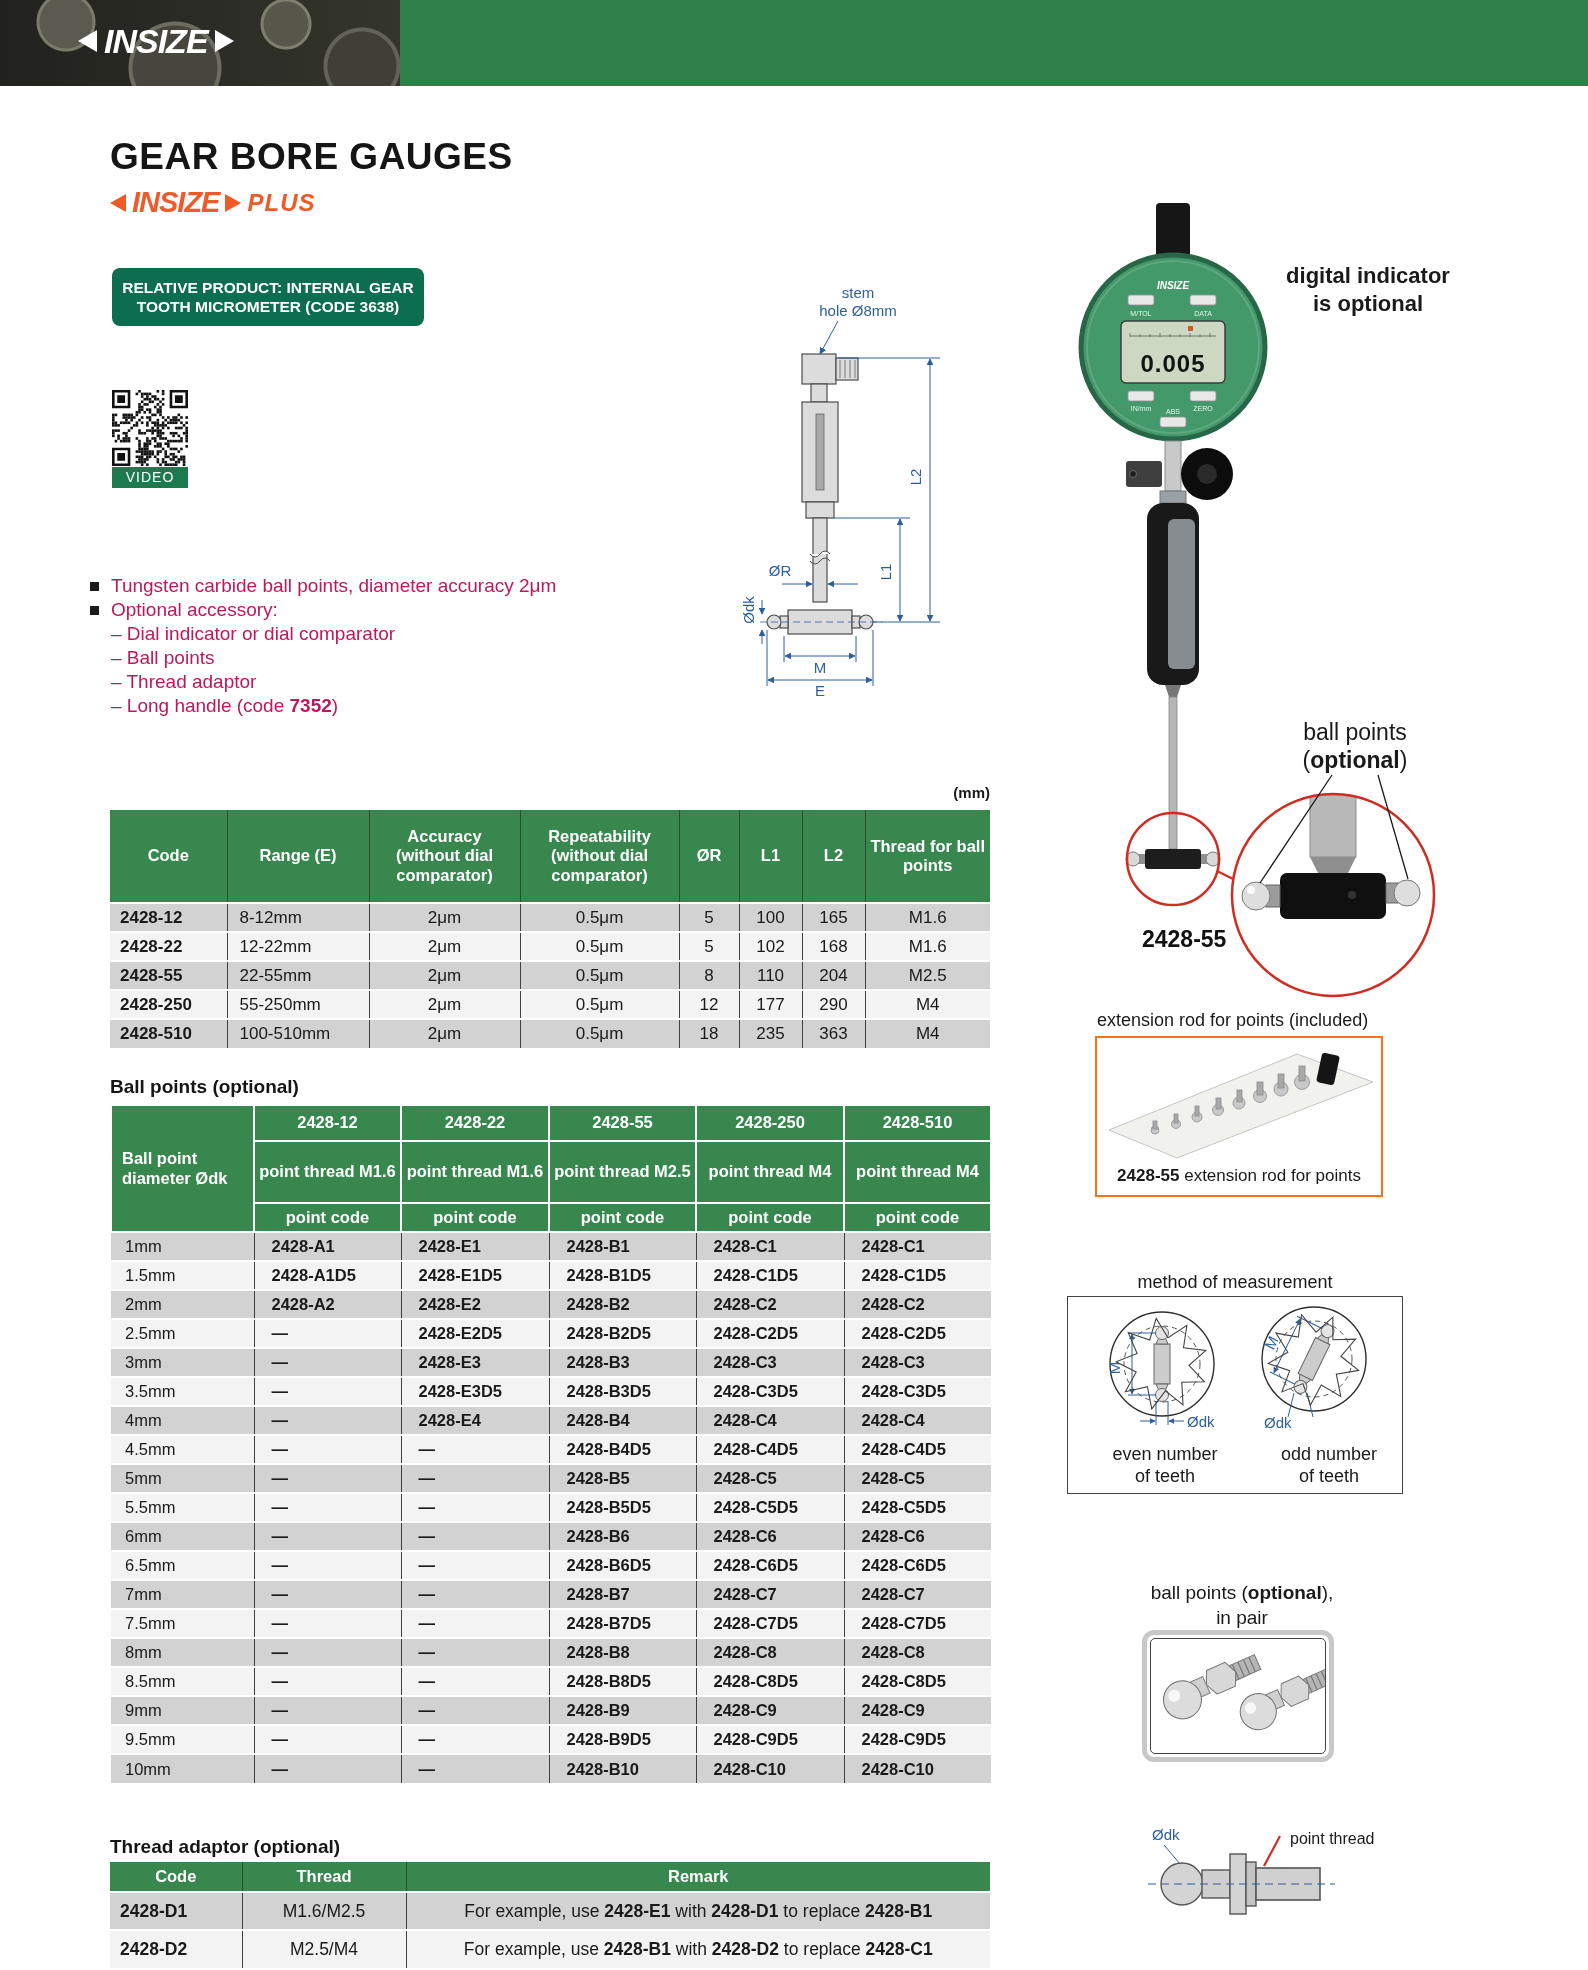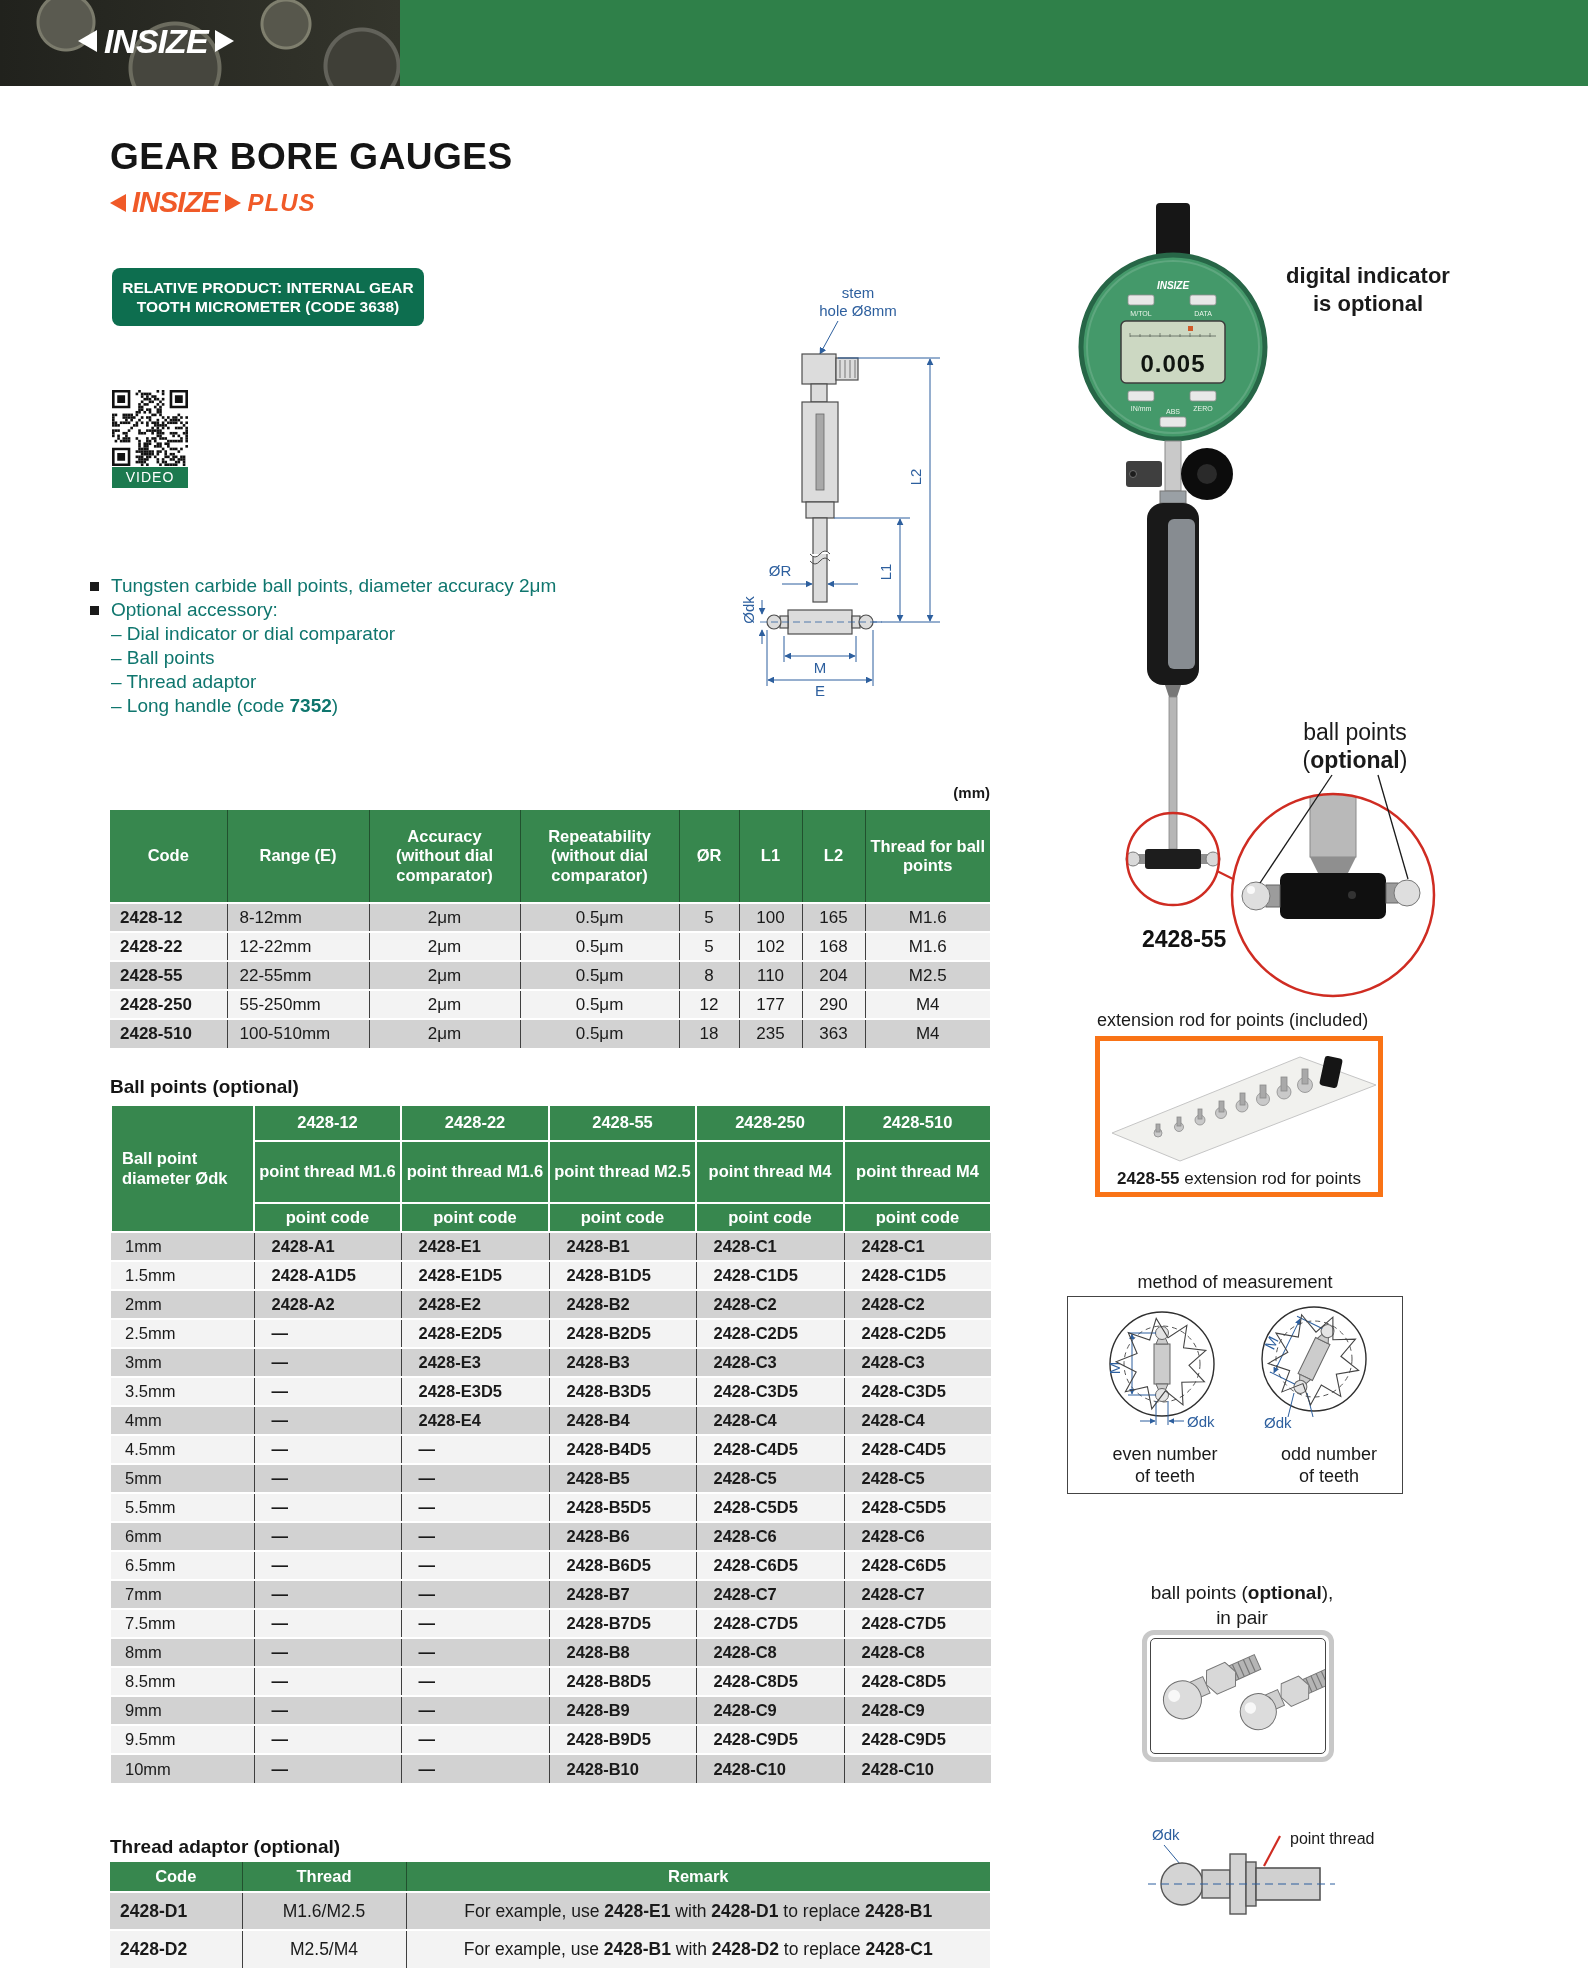--- a/index.html
+++ b/index.html
@@ -28,21 +28,21 @@
 .insize-plus .tri-r{border-top-width:9px;border-bottom-width:9px;border-left-width:16px}
 .plus-text{font-size:24px;font-weight:bold;font-style:italic;letter-spacing:1px;}
 
 .badge{position:absolute;left:112px;top:268px;width:312px;height:58px;background:#0d6e4f;border-radius:8px;
   color:#fff;font-weight:bold;font-size:15.5px;line-height:19px;text-align:center;padding-top:10px}
 .qr-wrap{position:absolute;left:112px;top:390px;width:76px}
 .qr-wrap svg{display:block;background:#fff}
 .video-bar{width:76px;height:21px;background:#1c7a4f;color:#fff;font-weight:normal;font-size:14px;
   text-align:center;line-height:21px;letter-spacing:1px;margin-top:1px}
 
-.features{position:absolute;left:90px;top:574px;width:600px;font-size:19px;line-height:24px;color:#0f766e}
+.features{position:absolute;left:90px;top:574px;width:600px;font-size:19px;line-height:24px;color:#be185d}
 .feat-row{display:flex;align-items:flex-start}
 .sq{width:9px;height:9px;background:#1a1a1a;margin:8px 12px 0 0;flex:none}
 .sub{padding-left:21px}
 
 table{border-collapse:collapse;table-layout:fixed;position:absolute}
 #main-table{left:110px;top:810px;width:880px}
 #main-table th{background:#37874e;color:#fff;font-weight:bold;font-size:16.5px;line-height:1.18;
   height:93px;vertical-align:middle;text-align:center;padding:2px 4px;border-left:1px solid rgba(0,0,0,.4)}
 #main-table th:first-child{border-left:none}
 #main-table td{font-size:17px;height:29px;text-align:center;vertical-align:middle;padding:0 4px;
@@ -70,21 +70,21 @@
 #ta-table th:first-child{border-left:none}
 #ta-table td{font-size:17.5px;height:38px;text-align:center;vertical-align:middle;
   border-left:1px solid #3f3f3f;border-top:2px solid #fff}
 #ta-table td:first-child{border-left:none}
 .b{font-weight:bold}
 .mm-note{position:absolute;left:850px;top:784px;width:140px;text-align:right;font-weight:bold;font-size:15px}
 
 .ind-caption{position:absolute;left:1262px;top:262px;width:212px;text-align:center;
   font-size:22px;font-weight:bold;line-height:28px}
 .ext-caption{position:absolute;left:1097px;top:1010px;font-size:18px}
-.ext-box{position:absolute;left:1095px;top:1036px;width:288px;height:161px;border:5px solid #f97316;background:#fff}
+.ext-box{position:absolute;left:1095px;top:1036px;width:288px;height:161px;border:2px solid #f97316;background:#fff}
 .ext-label{position:absolute;left:0;top:128px;width:100%;text-align:center;font-size:17px}
 .method-title{position:absolute;left:1085px;top:1272px;width:300px;text-align:center;font-size:18px}
 .method-box{position:absolute;left:1067px;top:1296px;width:336px;height:198px;border:1.5px solid #444;background:#fff}
 .gear-cap{position:absolute;width:150px;text-align:center;font-size:18px;line-height:22px;top:146px}
 .pair-caption{position:absolute;left:1133px;top:1580px;width:218px;text-align:center;font-size:19px;line-height:25px}
 .pair-box{position:absolute;left:1142px;top:1630px;width:192px;height:132px;border:5px solid #c8c8c8;
   border-radius:12px;background:#fff;padding:3px}
 .pair-inner{width:100%;height:100%;border:1.5px solid #444;border-radius:5px;overflow:hidden}
 
 .blue{fill:none;stroke:#2d5f9e;stroke-width:1}

